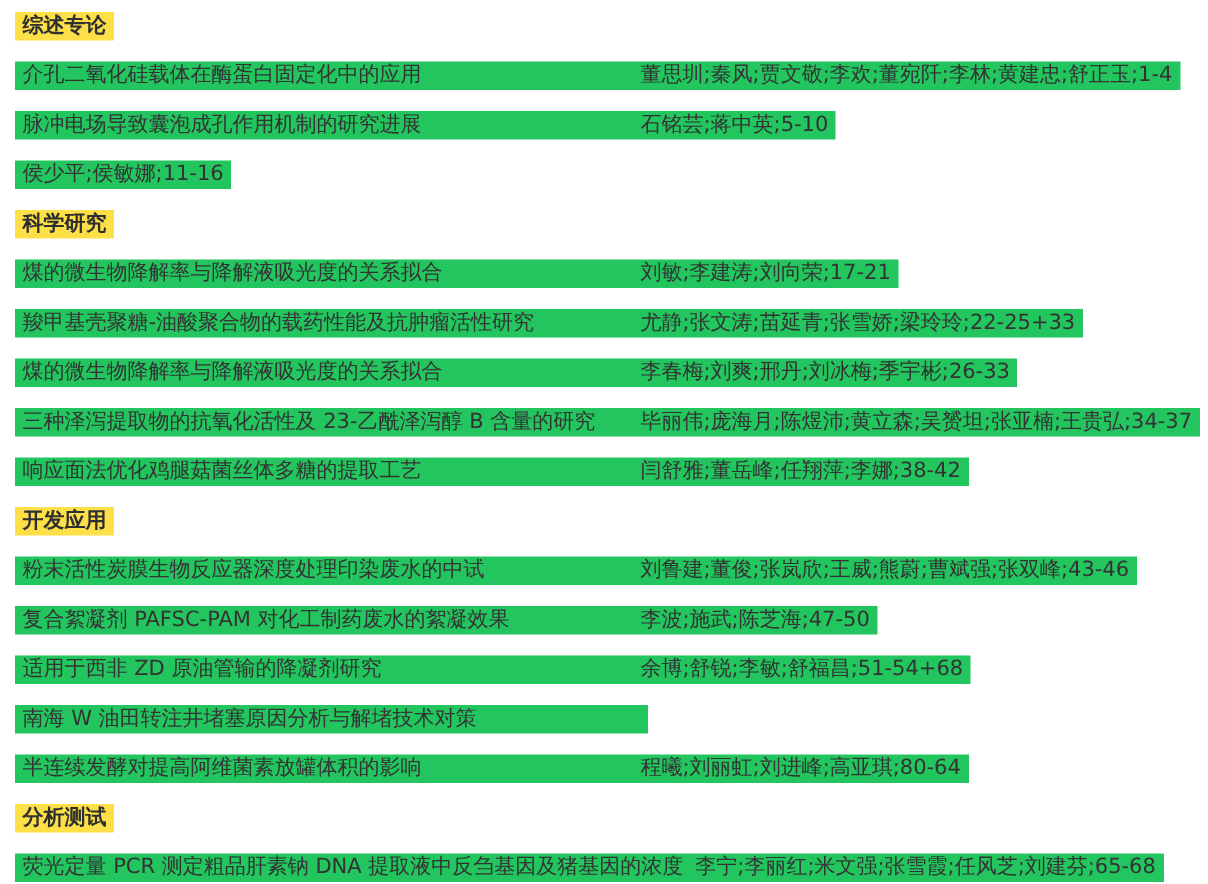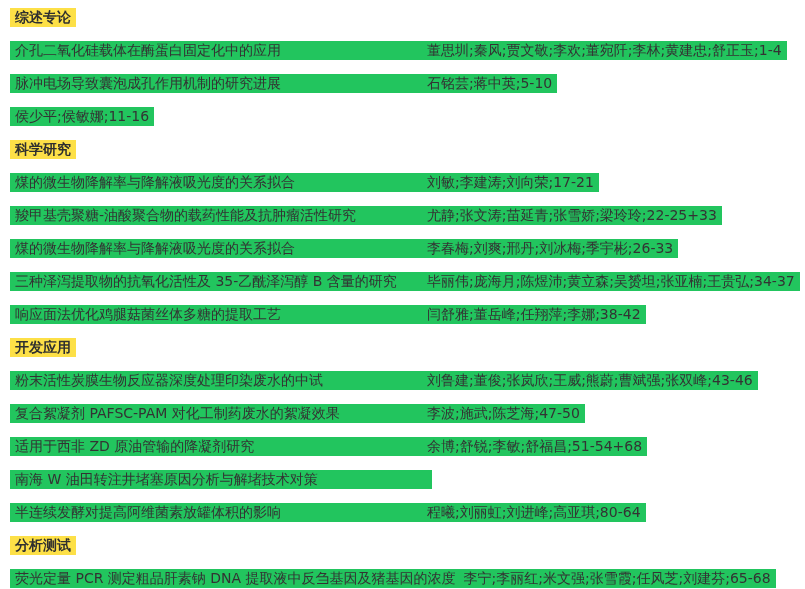--- a/index.html
+++ b/index.html
@@ -87,21 +87,21 @@
     </div>
   </div>
   <div class="line">
     <div class="row">
       <span class="title">煤的微生物降解率与降解液吸光度的关系拟合</span>
       <span class="byline">李春梅;刘爽;邢丹;刘冰梅;季宇彬;26-33</span>
     </div>
   </div>
   <div class="line">
     <div class="row">
-      <span class="title">三种泽泻提取物的抗氧化活性及 35-乙酰泽泻醇 B 含量的研究</span>
+      <span class="title">三种泽泻提取物的抗氧化活性及 23-乙酰泽泻醇 B 含量的研究</span>
       <span class="byline">毕丽伟;庞海月;陈煜沛;黄立森;吴赟坦;张亚楠;王贵弘;34-37</span>
     </div>
   </div>
   <div class="line">
     <div class="row">
       <span class="title">响应面法优化鸡腿菇菌丝体多糖的提取工艺</span>
       <span class="byline">闫舒雅;董岳峰;任翔萍;李娜;38-42</span>
     </div>
   </div>
 

